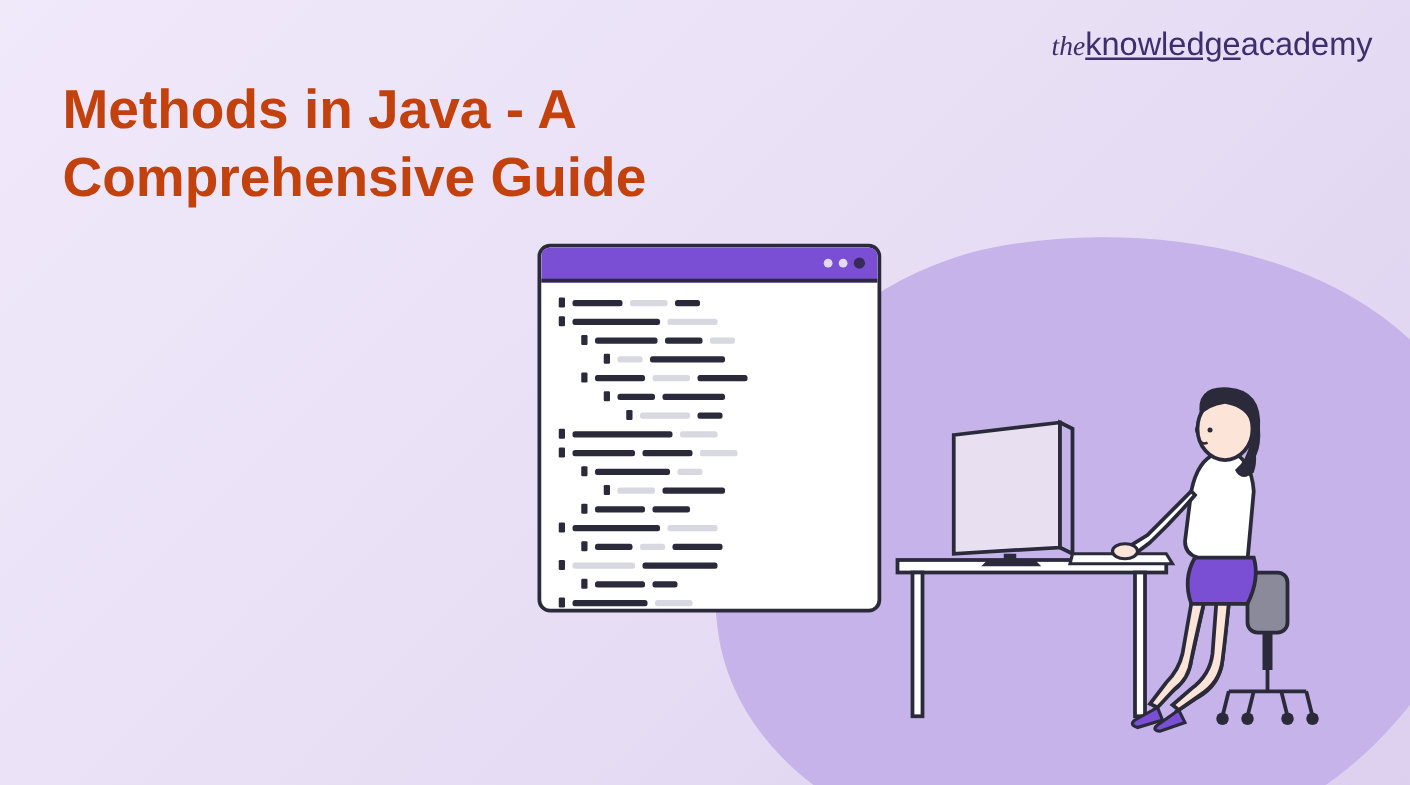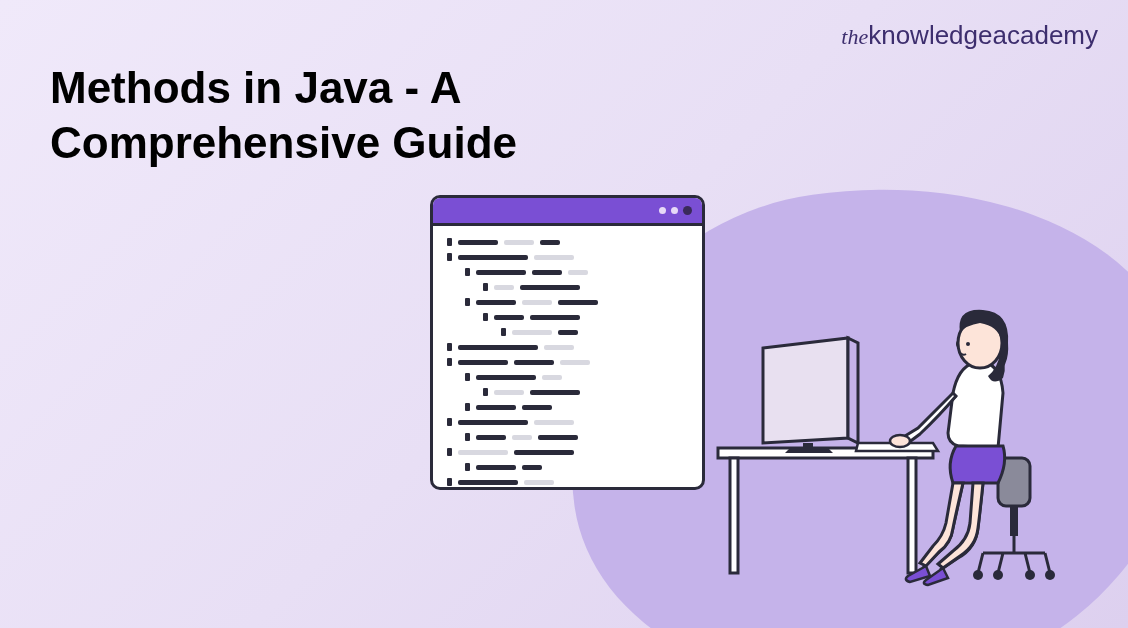--- a/index.html
+++ b/index.html
@@ -13,27 +13,27 @@
     }
     .logo {
       position: absolute;
       top: 20px;
       right: 30px;
       color: #3d2e6e;
       font-size: 26px;
       font-style: italic;
     }
     .logo .the { font-family: Georgia, serif; font-style: italic; font-size: 22px; margin-left: 40px; }
-    .logo .kn { font-style: normal; font-weight: 400; }
+    .logo .kn { font-style: normal; font-weight: 400; text-decoration: underline; }
     .logo .ac { font-weight: 400; font-style: normal; }
     .title {
       position: absolute;
       top: 60px;
       left: 50px;
-      color: #000000;
+      color: #c2410c;
       font-size: 44px;
       font-weight: 700;
       line-height: 1.25;
       max-width: 640px;
     }
     .blob {
       position: absolute;
       right: -60px;
       bottom: -60px;
       width: 620px;

